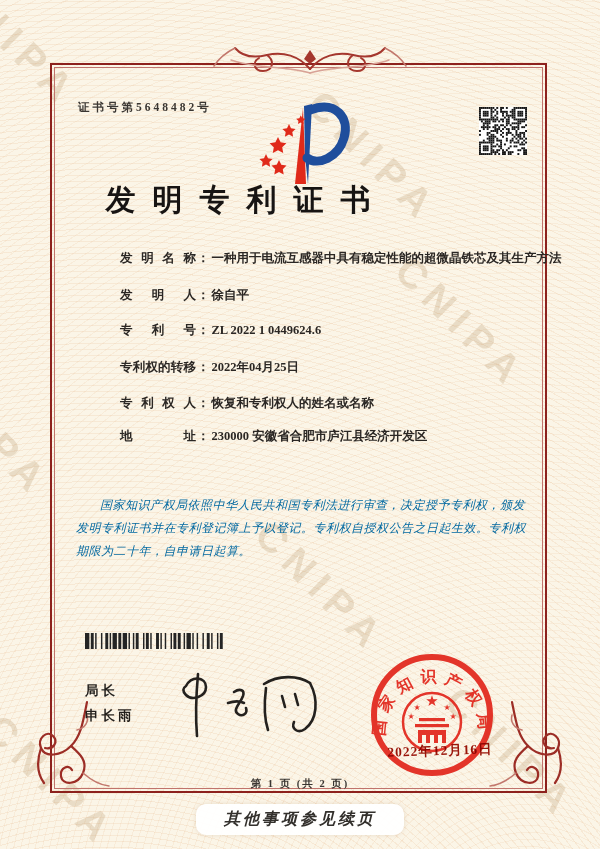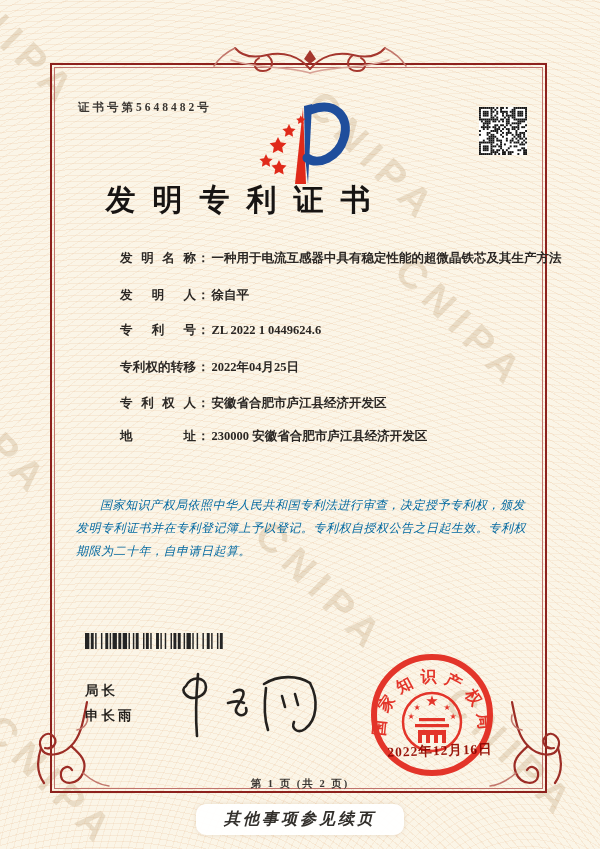--- a/index.html
+++ b/index.html
@@ -428,21 +428,21 @@
   <div class="frow" style="top:287px;">
     <span class="flabel">发明人</span><span class="fcolon">：</span><span class="fvalue">徐自平</span>
   </div>
   <div class="frow" style="top:322px;">
     <span class="flabel">专利号</span><span class="fcolon">：</span><span class="fvalue">ZL 2022 1 0449624.6</span>
   </div>
   <div class="frow" style="top:359px;">
     <span class="flabel">专利权的转移</span><span class="fcolon">：</span><span class="fvalue">2022年04月25日</span>
   </div>
   <div class="frow" style="top:395px;">
-    <span class="flabel">专利权人</span><span class="fcolon">：</span><span class="fvalue">安徽省合肥市庐江县经济开发区</span>
+    <span class="flabel">专利权人</span><span class="fcolon">：</span><span class="fvalue">恢复和专利权人的姓名或名称</span>
   </div>
   <div class="frow" style="top:428px;">
     <span class="flabel">地址</span><span class="fcolon">：</span><span class="fvalue">230000 安徽省合肥市庐江县经济开发区</span>
   </div>
 
   <div class="body-text">
     <p>国家知识产权局依照中华人民共和国专利法进行审查，决定授予专利权，颁发发明专利证书并在专利登记簿上予以登记。专利权自授权公告之日起生效。专利权期限为二十年，自申请日起算。</p>
   </div>
 
   <svg class="abs" style="left:85px;top:633px;" id="barcode" width="160" height="16" viewBox="0 0 160 16">

